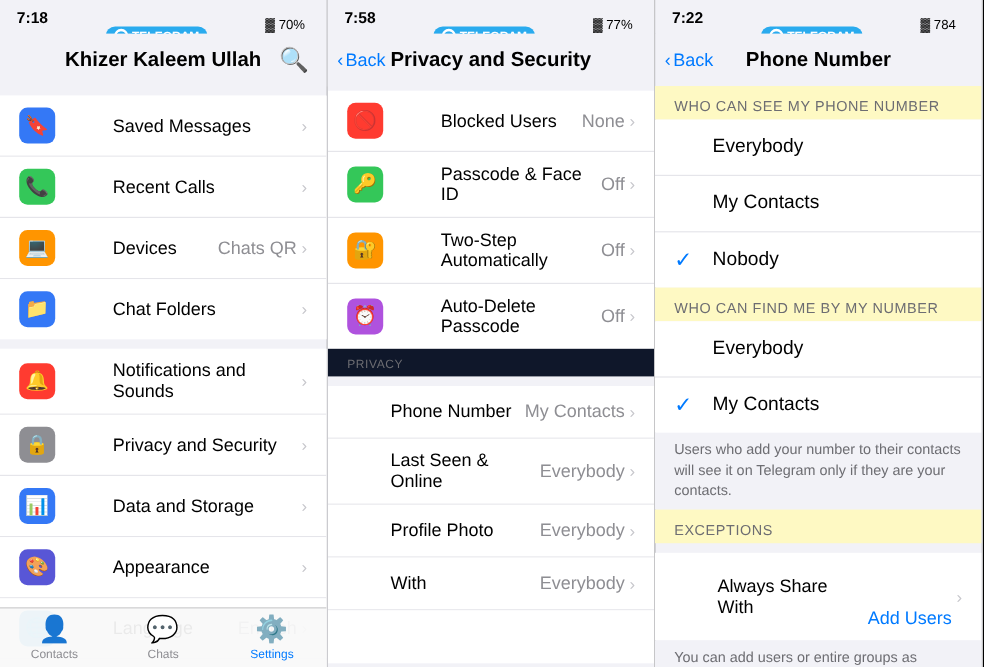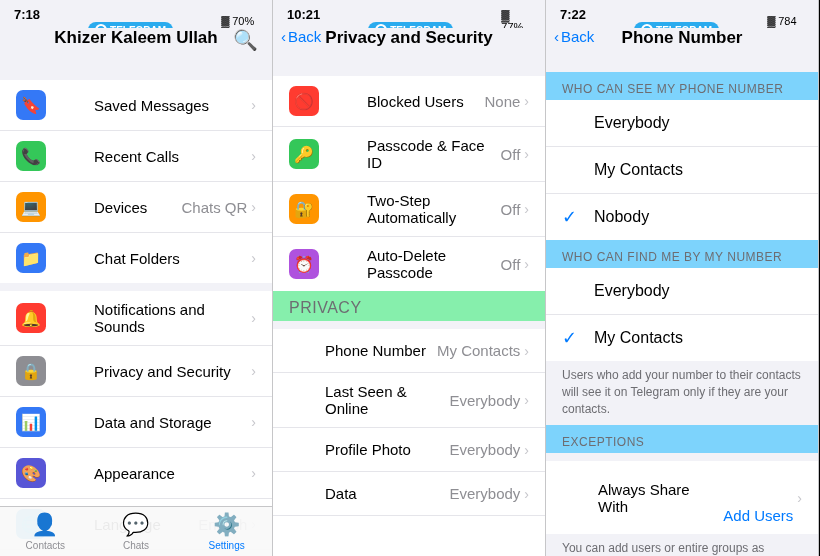--- a/index.html
+++ b/index.html
@@ -67,21 +67,21 @@
       display: flex;
       align-items: center;
       justify-content: center;
     }
 
     
     .panel-header {
       height: 44px;
       background: #f2f2f7;
       display: flex;
-      align-items: flex-start;
+      align-items: center;
       justify-content: center;
       padding: 0 14px;
       flex-shrink: 0;
       position: relative;
     }
     .panel-header-title {
       font-size: 17px;
       font-weight: 600;
       color: #000;
     }
@@ -193,44 +193,44 @@
       overflow-y: auto;
       padding-bottom: 50px;
     }
 
     
     .panel2, .panel3 {
       width: 273px;
     }
 
     .privacy-section-header {
-      font-size: 16px;
+      font-size: 10px;
       color: #6d6d72;
       text-transform: uppercase;
       letter-spacing: 0.5px;
       padding: 8px 16px 4px;
-      background: #86efac;
+      background: #0f172a;
     }
 
     .privacy-note {
       font-size: 12px;
       color: #6d6d72;
       padding: 6px 16px 8px;
       background: #f2f2f7;
       line-height: 1.4;
     }
 
     
     .phone-section-header {
       font-size: 12px;
       color: #6d6d72;
       text-transform: uppercase;
       letter-spacing: 0.5px;
       padding: 10px 16px 4px;
-      background: #7dd3fc;
+      background: #fef9c3;
     }
 
     .radio-group {
       background: #fff;
       margin-top: 0;
     }
     .radio-item {
       display: flex;
       align-items: center;
       padding: 12px 16px;
@@ -357,21 +357,21 @@
     </div>
     <div class="tab-item">
       <span class="tab-icon active">⚙️</span>
       <span class="tab-label active">Settings</span>
     </div>
   </div>
 </div>
 
 <div class="panel panel2">
   <div class="status-bar">
-    <span class="status-time">10:21</span>
+    <span class="status-time">7:58</span>
     <div class="telegram-badge">
       <div class="telegram-badge-icon">
         <svg width="8" height="8" viewBox="0 0 24 24" fill="#2aabee">
             <path d="M12 0C5.373 0 0 5.373 0 12s5.373 12 12 12 12-5.373 12-12S18.627 0 12 0zm5.562 8.248l-2.026 9.54c-.148.666-.549.827-1.115.514l-3.082-2.27-1.487 1.43c-.165.165-.303.303-.62.303l.222-3.134 5.702-5.152c.247-.221-.054-.344-.385-.123l-7.05 4.437-3.034-.95c-.66-.206-.674-.66.137-.976l11.838-4.563c.548-.198 1.028.134.9.944z"></path>
           </svg>
       </div>
       <span class="telegram-badge-text">TELEGRAM</span>
     </div>
     <span class="status-icons">▓ 77%</span>
   </div>
@@ -424,21 +424,21 @@
         <span class="settings-label">Last Seen &amp; Online</span>
         <span class="settings-value">Everybody</span>
         <span class="chevron">›</span>
       </div>
       <div class="settings-item">
         <span class="settings-label">Profile Photo</span>
         <span class="settings-value">Everybody</span>
         <span class="chevron">›</span>
       </div>
       <div class="settings-item">
-        <span class="settings-label">Data</span>
+        <span class="settings-label">With</span>
         <span class="settings-value">Everybody</span>
         <span class="chevron">›</span>
       </div>
       <div class="settings-item">
         
         
         
       </div>
 
     </div>

